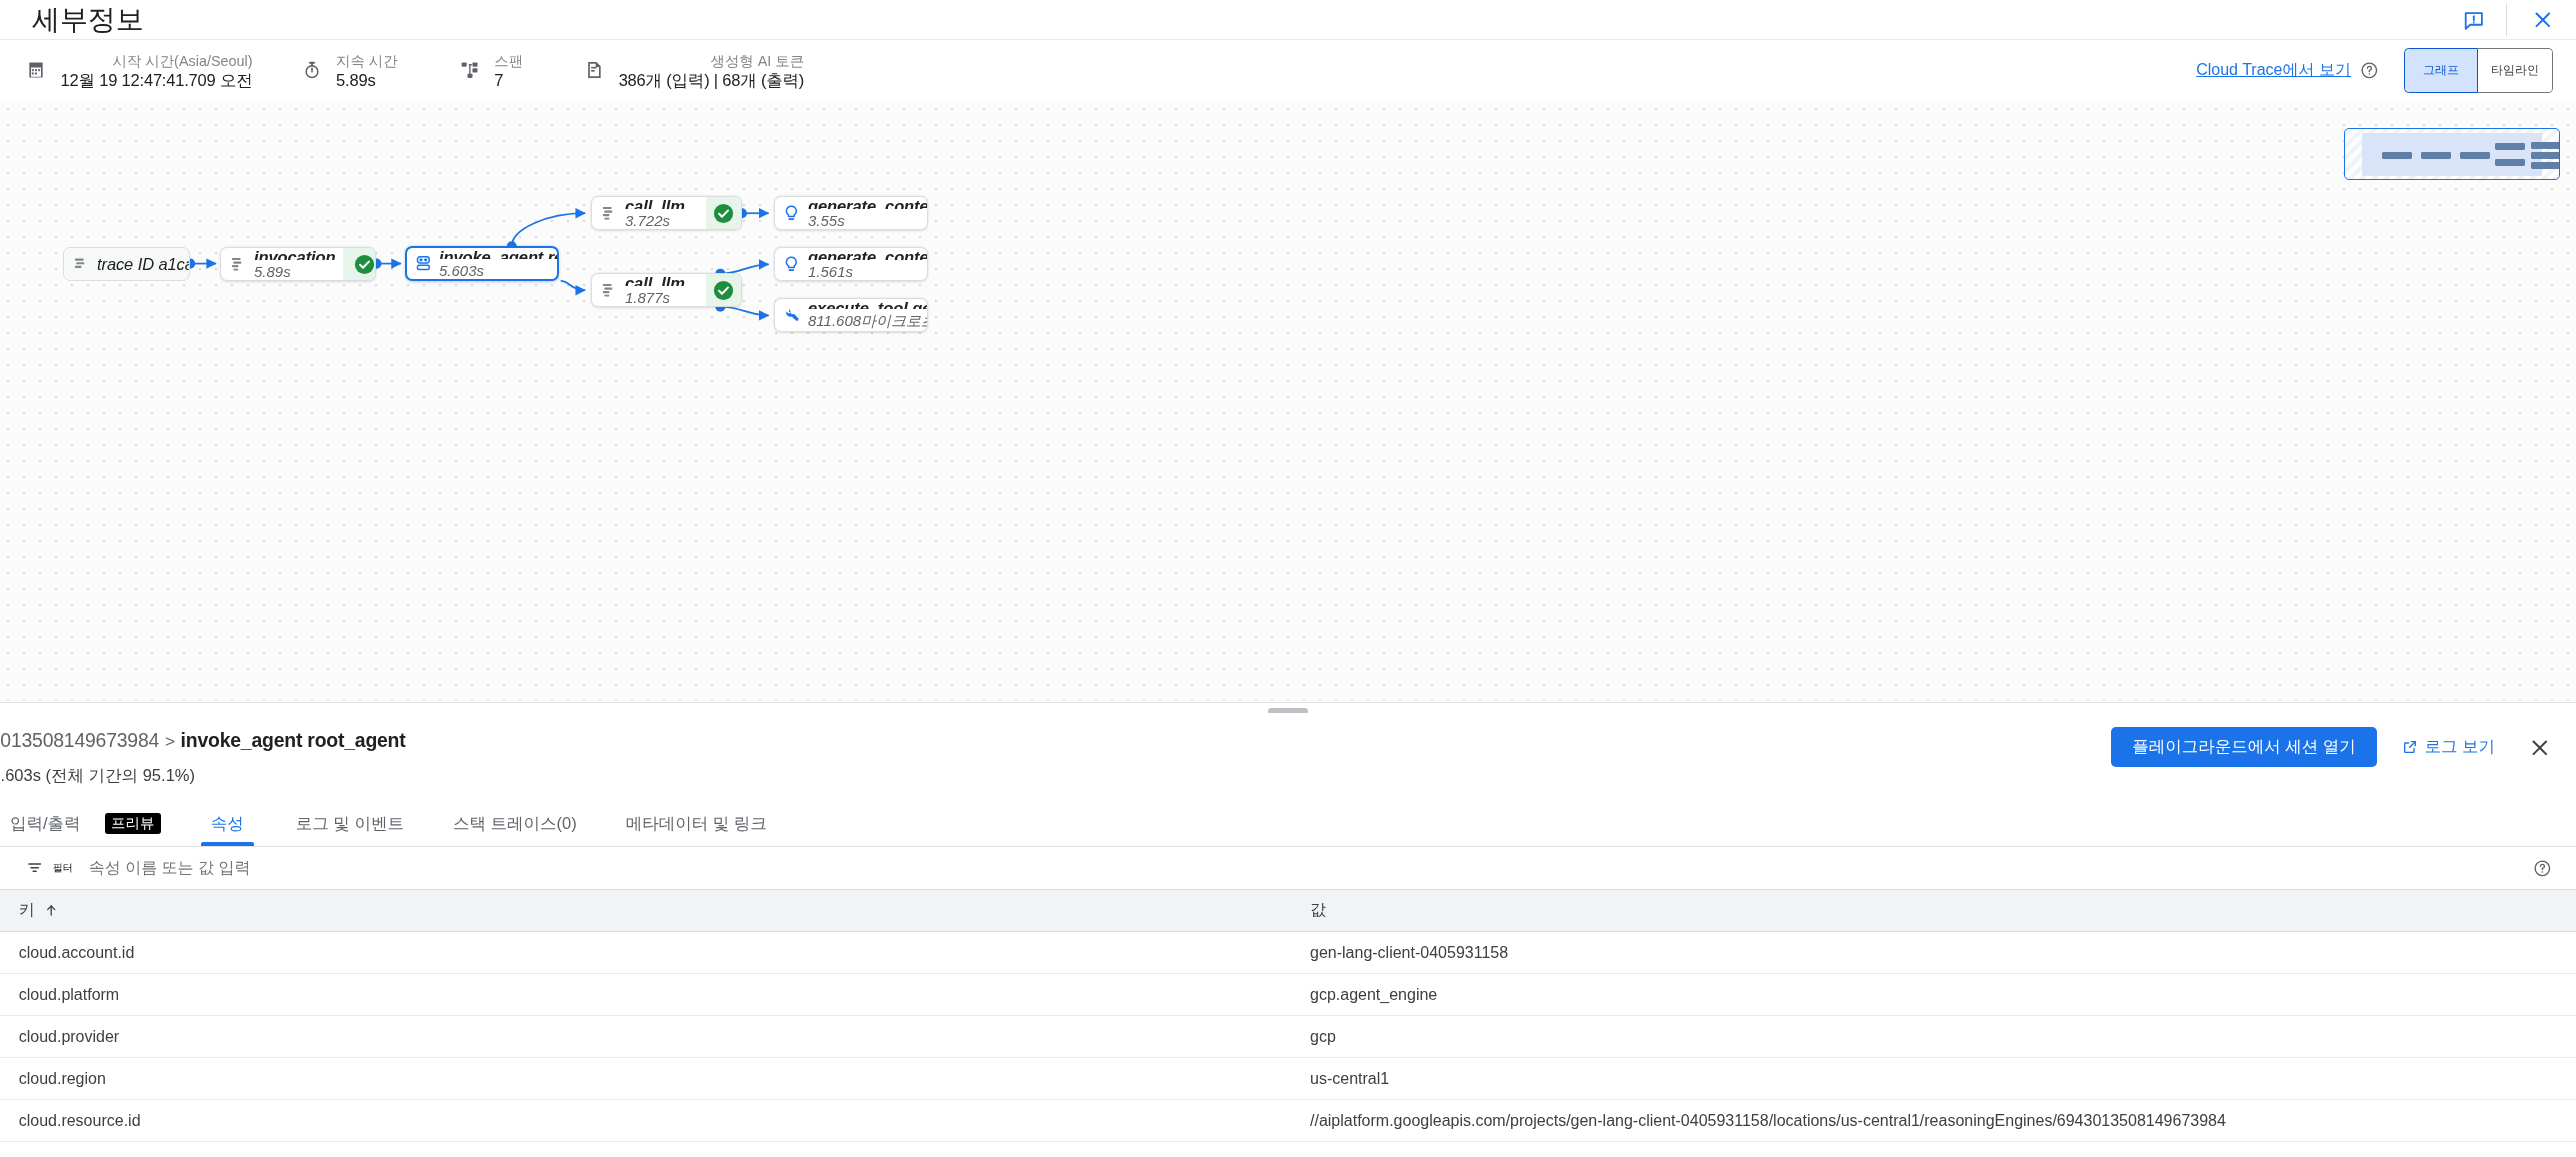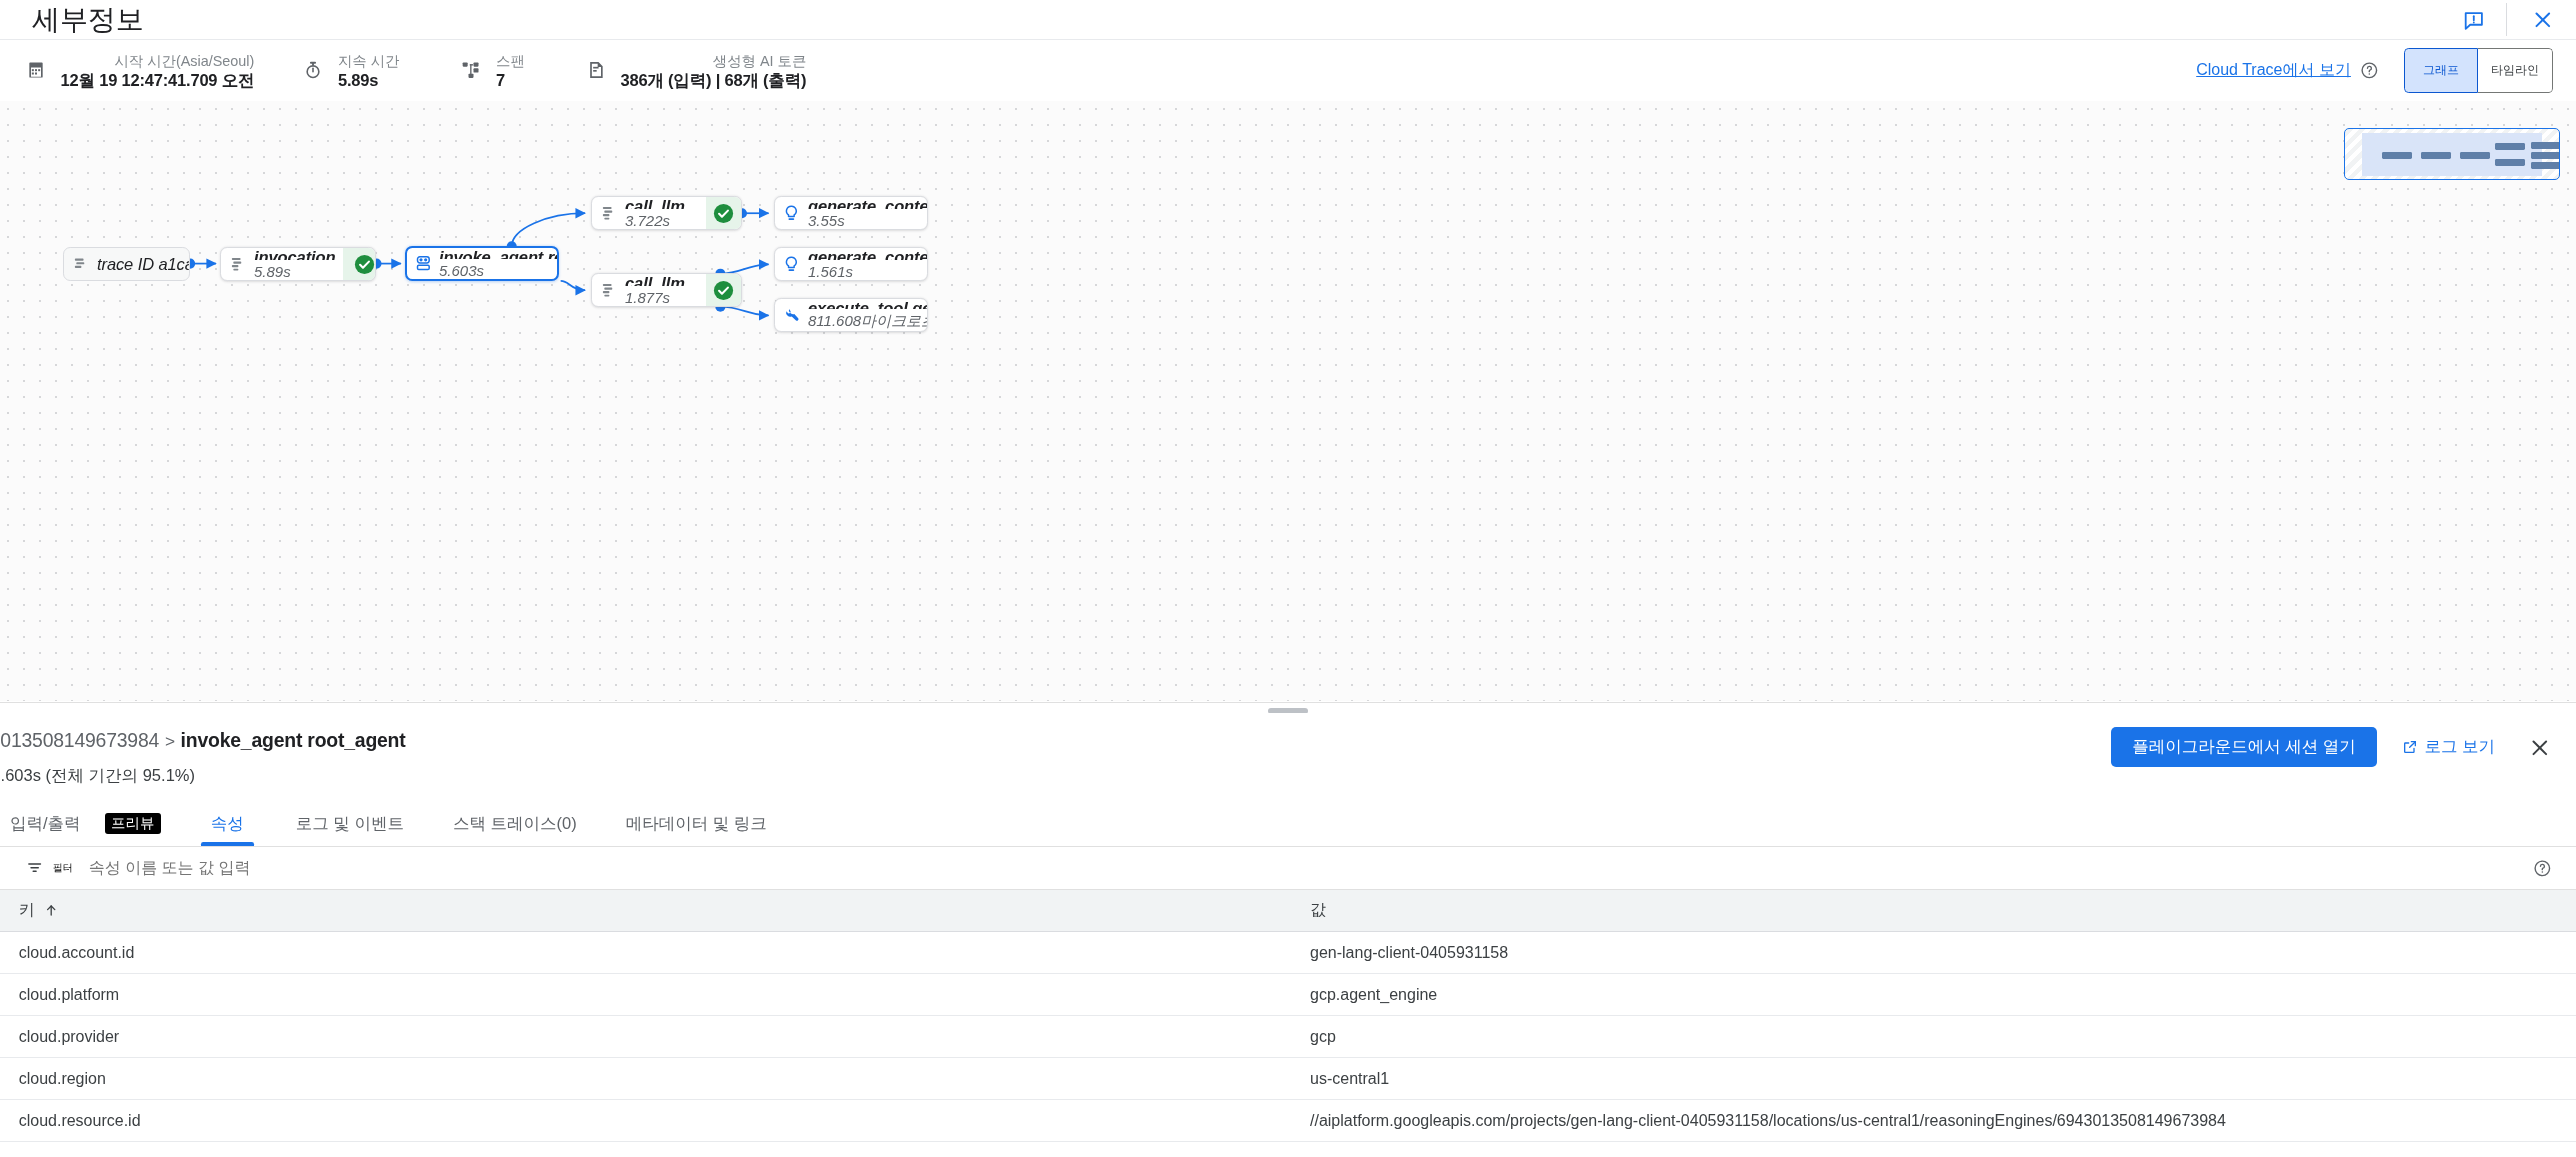--- a/index.html
+++ b/index.html
@@ -28,21 +28,21 @@
   
   .summary {
     position:absolute; left:0; top:40px; width:2576px; height:62px;
     display:flex; align-items:center; background:#fff;
     border-bottom:0.7px solid #e8eaed;
   }
   .metric { display:flex; align-items:flex-start; }
   .metric .mi { width:32px; height:32px; display:flex; align-items:center; justify-content:center; margin-top:2.2px; }
   .metric .mtxt { margin-left:8.6px; }
   .metric .mlabel { font-size:14.4px; color:#80868b; line-height:18px; white-space:nowrap;text-align:right; }
-  .metric .mvalue { font-size:16.5px; color:#202124; line-height:20px; font-weight:700; white-space:nowrap; letter-spacing:-0.2px; }
+  .metric .mvalue { font-size:16.5px; color:#202124; line-height:20px; font-weight:400; white-space:nowrap; letter-spacing:-0.2px; }
   .m1 { margin-left:20px; }
   .m2 { margin-left:43px; }
   .m3 { margin-left:56px; }
   .m4 { margin-left:55px; }
   .summary .sp { flex:1; }
   .ctlink {
     font-size:16px; color:#1a73e8; text-decoration:underline; white-space:nowrap; cursor:pointer;
   }
   .help-ic { margin-left:9.4px; display:flex; align-items:center; }
   .segbtns { display:flex; margin-left:25px; margin-right:23px; border-radius:4.3px; overflow:hidden; }

